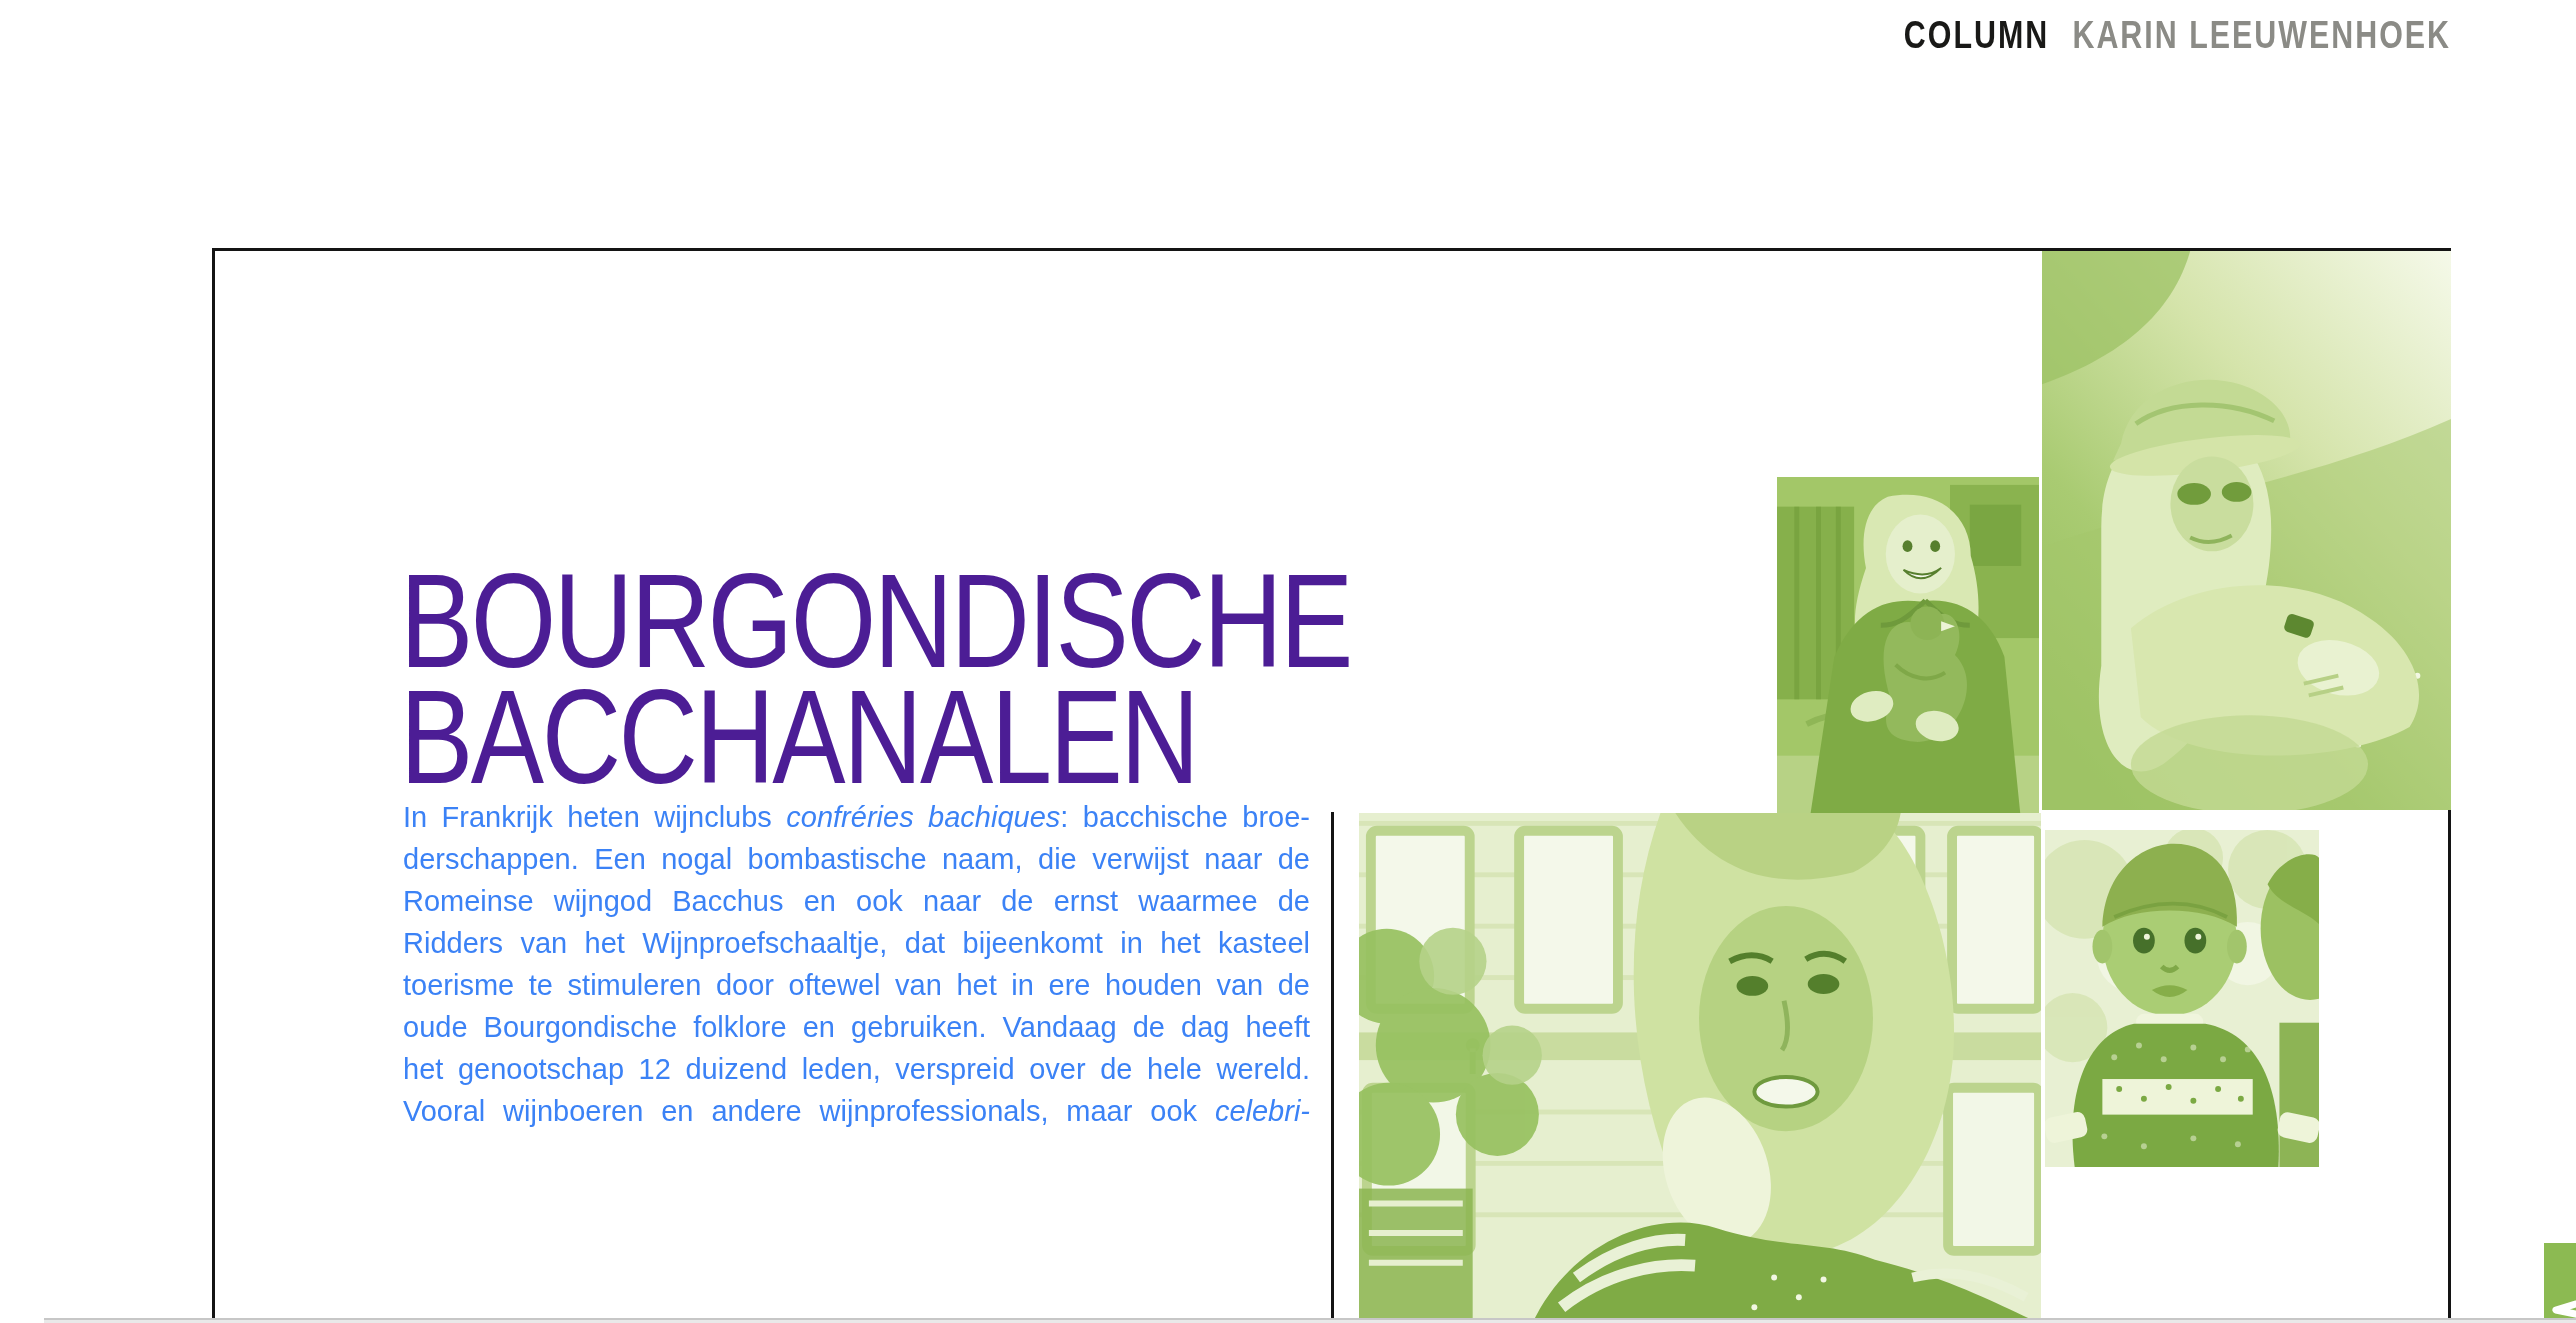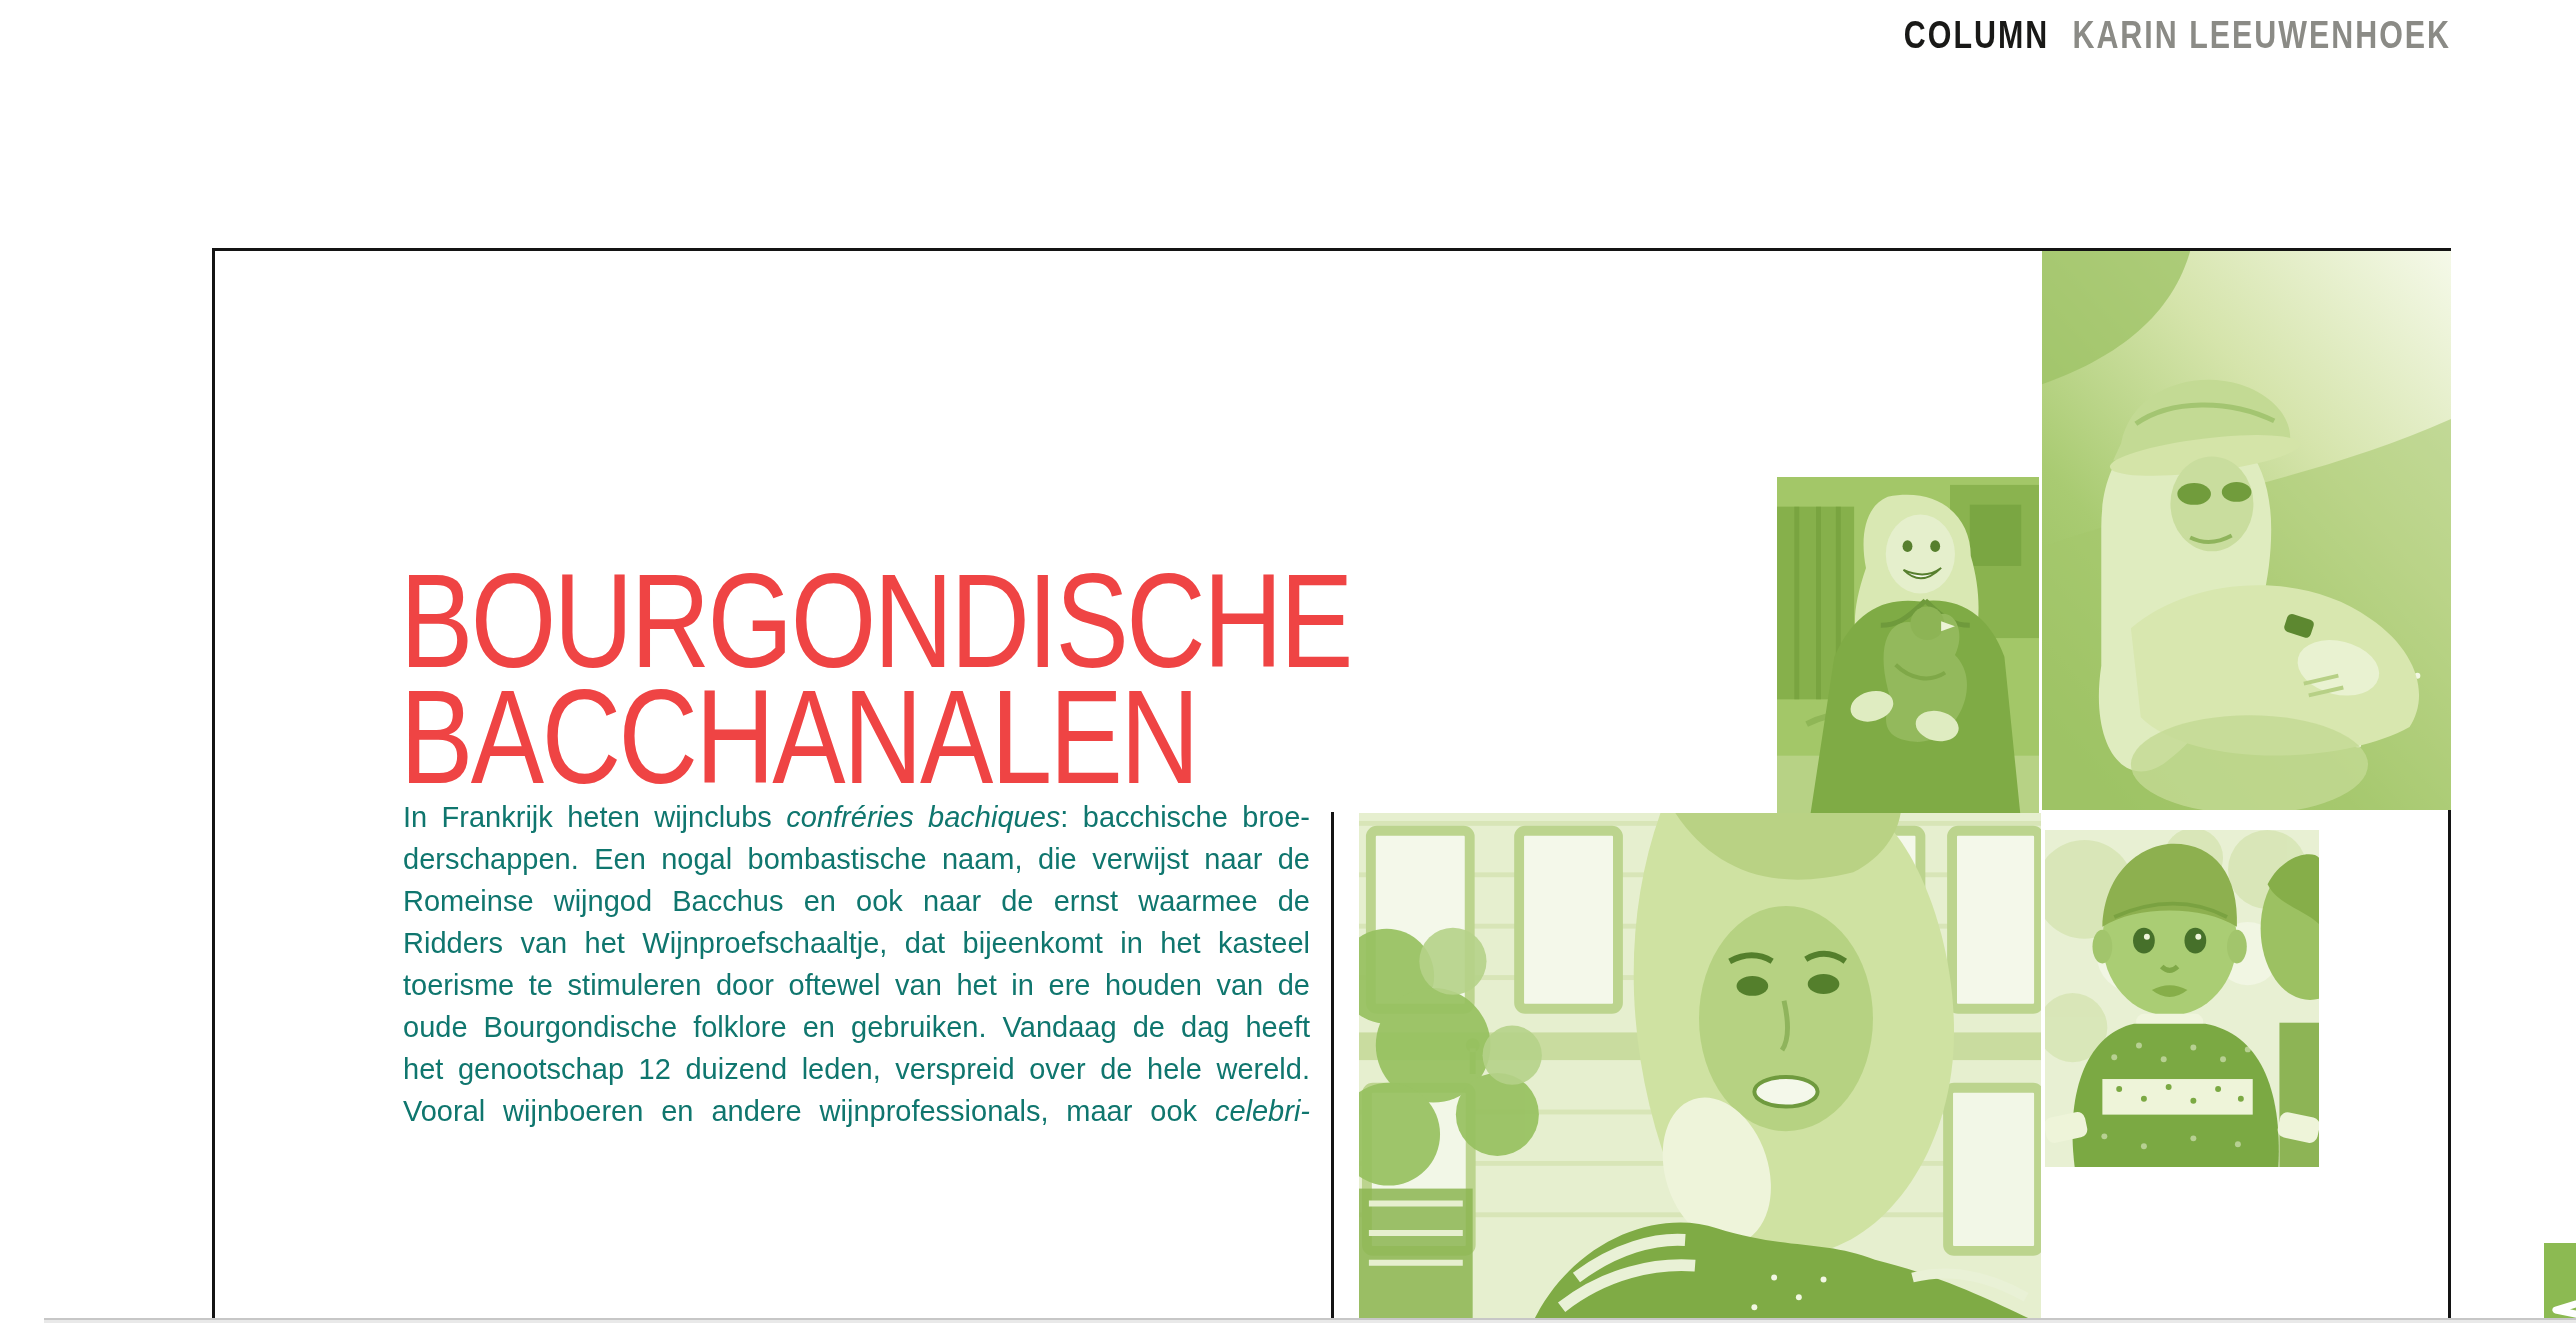--- a/index.html
+++ b/index.html
@@ -11,26 +11,26 @@
               font-weight:700;font-size:38px;letter-spacing:2.5px;
               transform:scaleX(0.8);transform-origin:100% 0;}
   .h-label{color:#191917;}
   .h-author{color:#8b8b86;margin-left:16px;}
 
   
   .frame{position:absolute;left:168px;top:248px;width:2239px;height:1106px;
          border:3px solid #141414;box-sizing:border-box;background:transparent;}
 
   
-  .title{position:absolute;left:356px;top:563px;margin:0;font-weight:400;color:#ef4444;}
+  .title{position:absolute;left:356px;top:563px;margin:0;font-weight:400;color:#4c1d95;}
   .tl{display:block;height:116px;line-height:116px;font-size:134px;letter-spacing:-3px;
       transform:scaleX(0.82);transform-origin:left top;white-space:nowrap;}
 
   
-  .body-col{position:absolute;left:359px;top:796px;width:907px;color:#0f766e;}
+  .body-col{position:absolute;left:359px;top:796px;width:907px;color:#3b82f6;}
   .bl{height:42px;line-height:42px;font-size:29px;
       text-align:justify;text-align-last:justify;overflow:hidden;}
   .bl i{font-style:italic;}
 
   
   .vrule{position:absolute;left:1287px;top:812px;width:3px;height:512px;background:#141414;}
 
   
   .photo{position:absolute;overflow:hidden;}
   .photo svg{display:block;width:100%;height:100%;}

